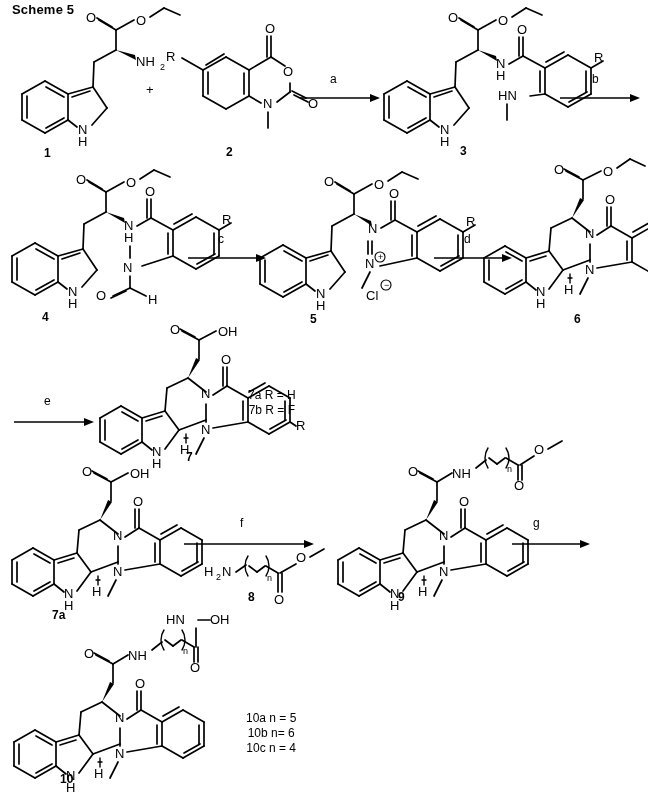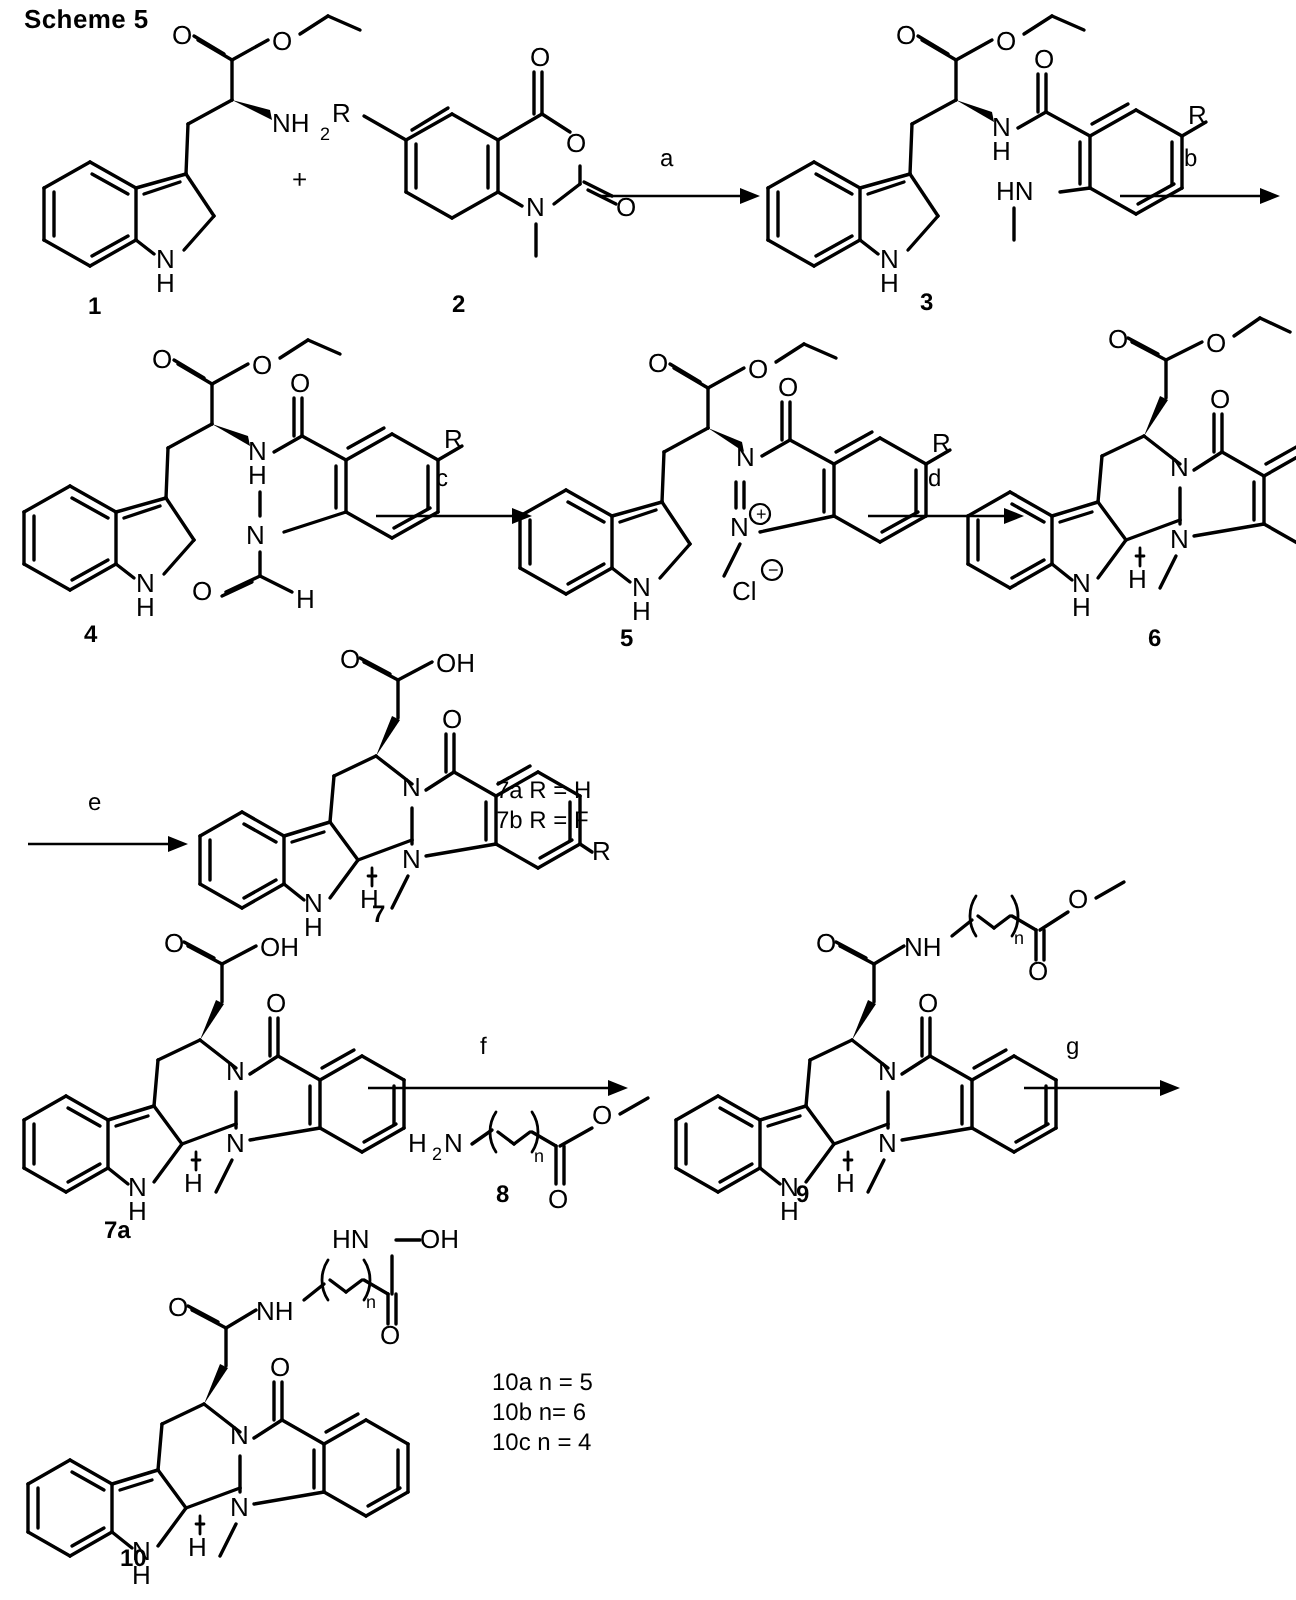--- a/index.html
+++ b/index.html
@@ -2,21 +2,21 @@
 <html><head>
 <meta charset="utf-8">
 <style>
   html,body{margin:0;padding:0;background:#ffffff;}
   body{width:648px;height:800px;position:relative;
        font-family:"Liberation Sans", sans-serif;color:#000;}
   #scheme-title{position:absolute;left:12px;top:2px;font-size:13px;font-weight:bold;letter-spacing:.2px;}
   .struct{position:absolute;}
   .lbl{position:absolute;font-size:12px;font-weight:bold;}
   .cond{position:absolute;font-size:12px;}
-  .note{position:absolute;font-size:12px;line-height:15px;white-space:pre;}
+  .note{position:absolute;font-size:12px;line-height:15px;white-space:pre;text-align:center;}
   svg{display:block;overflow:visible;}
   svg text{font-family:"Liberation Sans", sans-serif;font-size:13px;fill:#000;}
   svg text.sub{font-size:9px;}
   svg .bond{stroke:#000;stroke-width:1.7;fill:none;stroke-linecap:round;}
   svg .thin{stroke:#000;stroke-width:1.4;fill:none;stroke-linecap:round;}
   svg .wedge{fill:#000;stroke:none;}
   svg .arrowline{stroke:#000;stroke-width:1.3;fill:none;}
   svg .arrowhead{fill:#000;stroke:none;}
 </style>
 </head>
@@ -694,15 +694,15 @@
   <path class="bond" d="M148,66 L169,78"></path>
   <path class="bond" d="M170,73 L186,64"></path>
   <text x="101" y="78">N</text>
   <path class="bond" d="M106,48 L106,66"></path>
   <path class="bond" d="M113,72 L148,66"></path>
   <path class="bond" d="M104,82 L96,98"></path>
 </svg>
 </div>
 <div class="lbl" style="left:60px;top:772px;">10</div>
 
-<div class="note" style="left:246px;top:684px;"><span>10a n = 5
+<div class="note" style="left:246px;top:711px;"><span>10a n = 5
 10b n= 6
 10c n = 4</span></div>
 
 </body></html>

